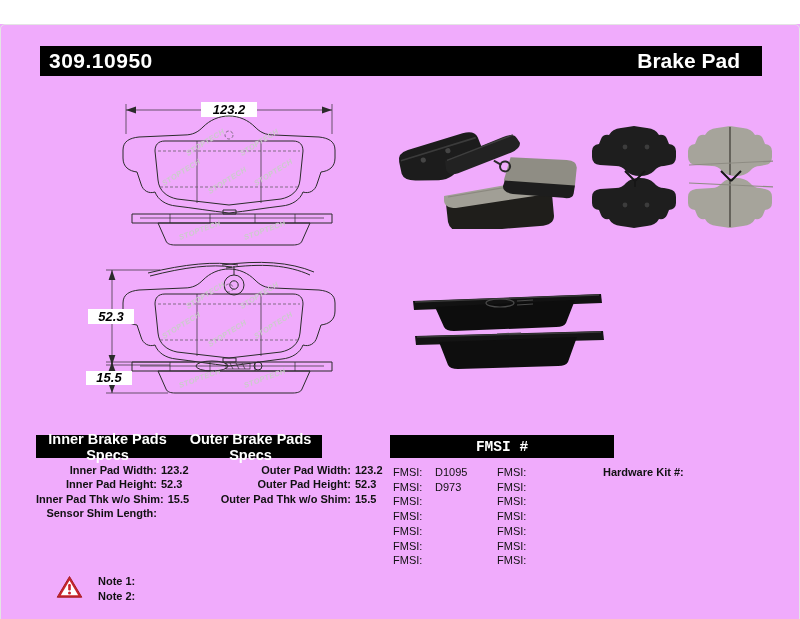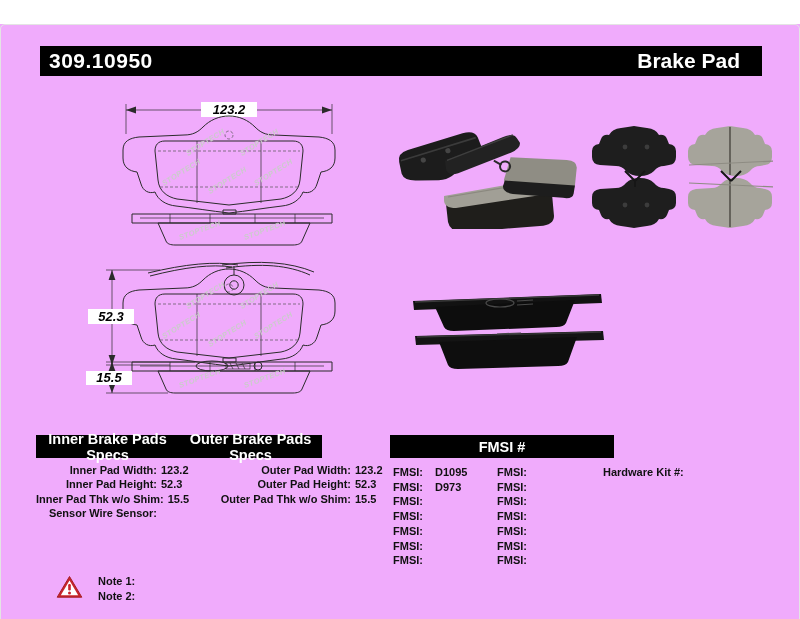--- a/index.html
+++ b/index.html
@@ -21,21 +21,21 @@
   .bar{
     top:411px;height:23px;background:#000;color:#fff;display:flex;
     align-items:center;justify-content:center;font-weight:bold;font-size:14.5px;
   }
   .bar.split span{flex:1;text-align:center;}
   
   .speccol{top:439px;font-size:11px;font-weight:bold;line-height:14.4px;}
   .srow{display:flex;}
   .srow .lbl{flex:1;text-align:right;white-space:nowrap;}
   .srow .val{width:40px;text-align:left;padding-left:4px;white-space:nowrap;}
-  .fmsicol{top:441px;font-size:11px;font-weight:bold;line-height:14.7px;}
+  .fmsicol{top:441px;font-size:11px;font-weight:normal;line-height:14.7px;}
   .frow{display:flex;}
   .frow .lbl{width:34px;white-space:nowrap;}
   .frow .val{padding-left:8px;white-space:nowrap;}
   .relrow{top:441px;font-size:11px;font-weight:bold;line-height:14.7px;white-space:nowrap;}
   
   .note{left:98px;font-size:11px;font-weight:bold;white-space:nowrap;}
   
   svg{display:block;}
   svg text{font-family:"Liberation Sans",sans-serif;}
   .ln{fill:none;stroke:#2b2b2b;stroke-width:1;}
@@ -192,39 +192,39 @@
       <path d="M34,63 L172,58 L163,83 Q161,87 153,87 L53,90 Q45,90 43,86 Z" fill="#0e0e0e"></path>
       <path d="M12,58 L196,53" stroke="#383838" stroke-width="1.3" fill="none"></path>
       <path d="M92,55 l24,-1" stroke="#464646" stroke-width="1.2" fill="none"></path>
     </g>
   </svg>
 
   <div class="abs bar split" style="left:36px;width:286px;">
     <span>Inner Brake Pads Specs</span>
     <span>Outer Brake Pads Specs</span>
   </div>
-  <div class="abs bar" style="left:390px;width:224px;">
+  <div class="abs bar" style="left:390px;width:224px;font-family:Liberation Mono, monospace;">
     <span>FMSI #</span>
   </div>
 
   <div class="abs speccol" style="left:36px;width:165px;">
     <div class="srow">
       <span class="lbl">Inner Pad Width:</span>
       <span class="val">123.2</span>
     </div>
     <div class="srow">
       <span class="lbl">Inner Pad Height:</span>
       <span class="val">52.3</span>
     </div>
     <div class="srow">
       <span class="lbl">Inner Pad Thk w/o Shim:</span>
       <span class="val">15.5</span>
     </div>
     <div class="srow">
-      <span class="lbl">Sensor Wire Sensor:</span>
+      <span class="lbl">Sensor Shim Length:</span>
       <span class="val"></span>
     </div>
   </div>
 
   <div class="abs speccol" style="left:198px;width:197px;">
     <div class="srow">
       <span class="lbl">Outer Pad Width:</span>
       <span class="val">123.2</span>
     </div>
     <div class="srow">

